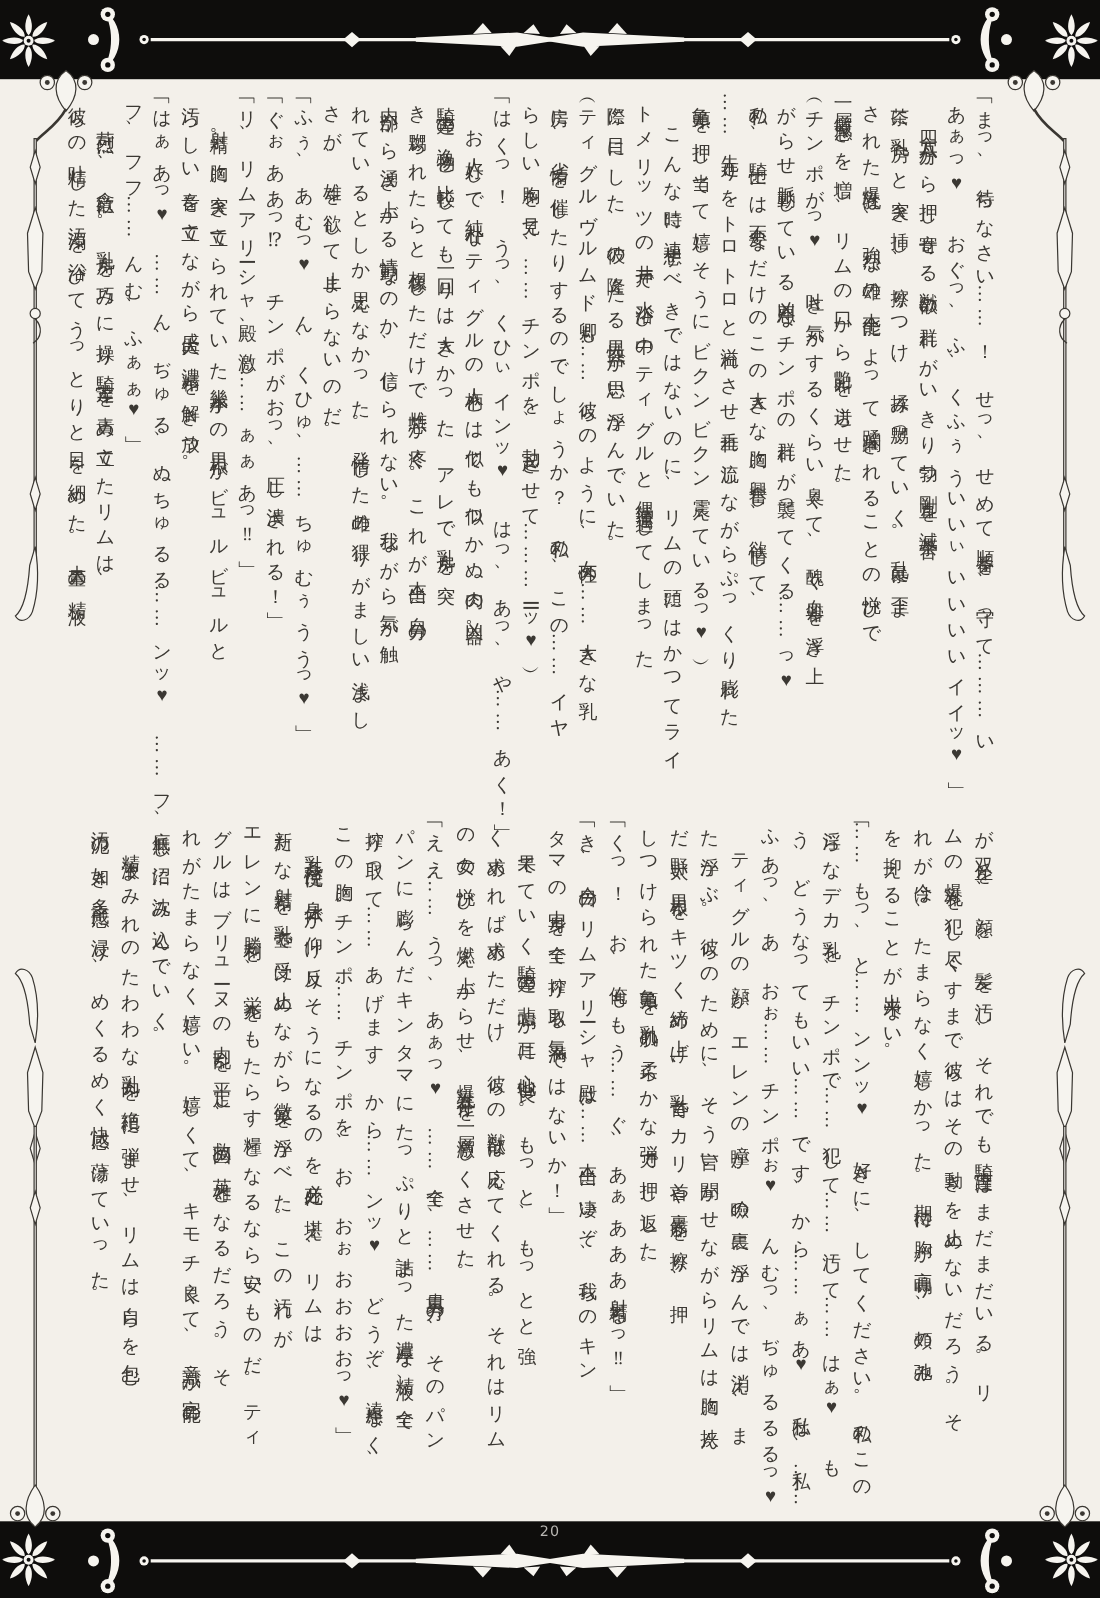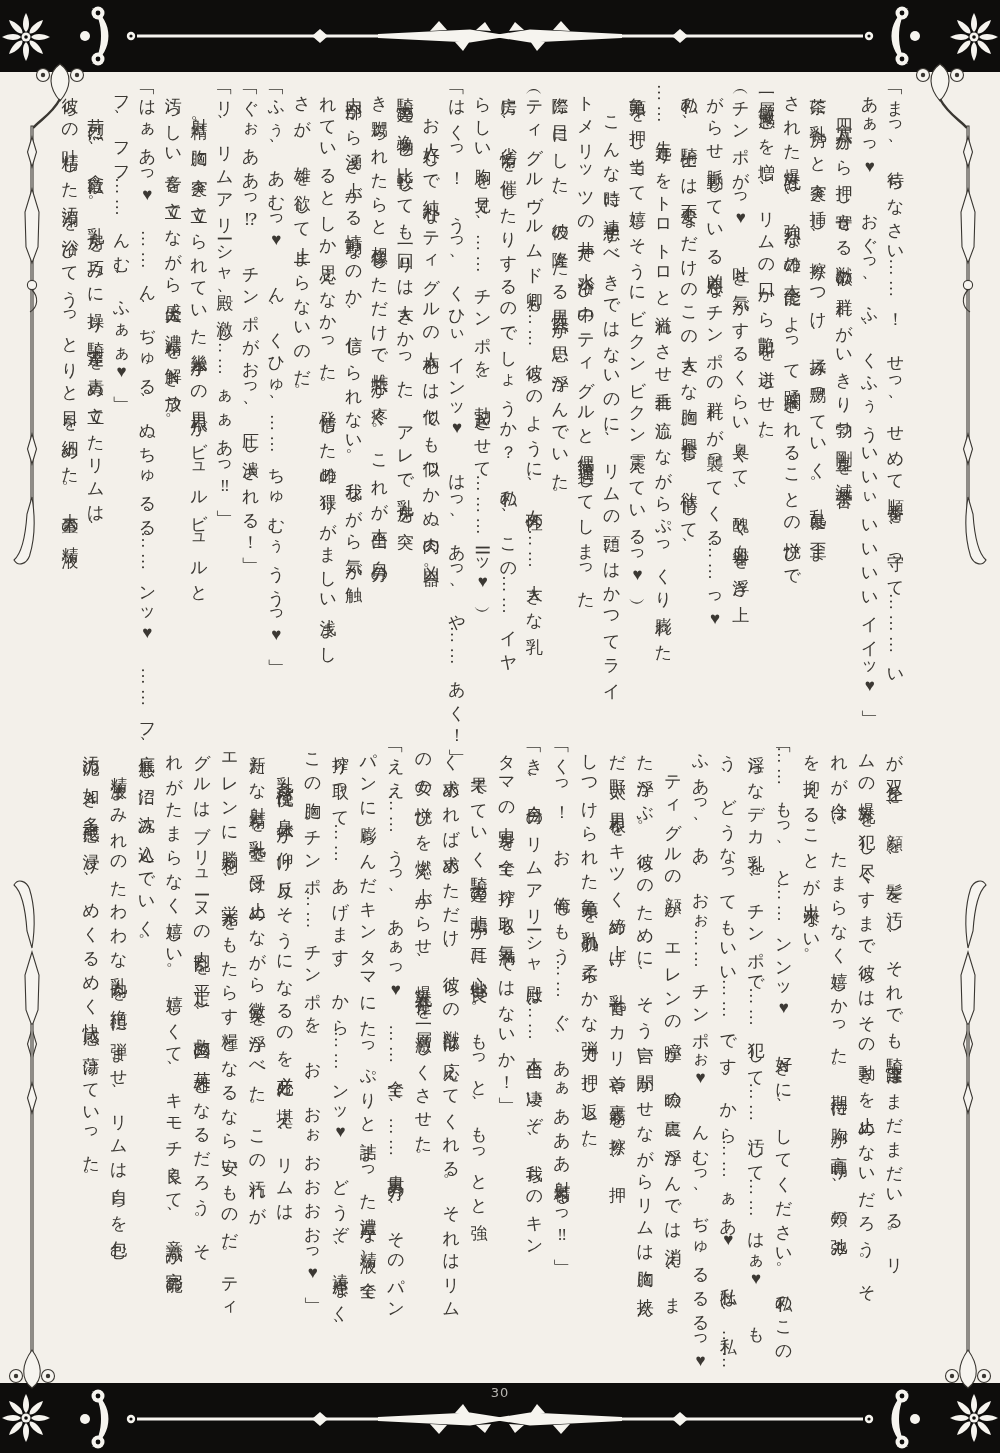--- a/index.html
+++ b/index.html
@@ -121,21 +121,21 @@
     <use href="#hband" transform="translate(1000,0) scale(-1,1)"></use>
     <use href="#hband" transform="translate(0,1455) scale(1,-1)"></use>
     <use href="#hband" transform="translate(1000,1455) scale(-1,-1)"></use>
 
     <use href="#vsword-top"></use>
     <use href="#vsword-top" transform="translate(1000,0) scale(-1,1)"></use>
     <use href="#vsword-bottom"></use>
     <use href="#vsword-bottom" transform="translate(1000,0) scale(-1,1)"></use>
   </svg>
 
-  <div class="page-number">30</div>
+  <div class="page-number">20</div>
 
   <div class="tblock tblock-upper">
       <div class="tcol">「まっ、待ちなさい……！　せっ、せめて順番を、守って………い</div>
       <div class="tcol">あぁっ♥　おぐっ、ふ、くふぅういいぃいいいいイイッ♥」</div>
       <div class="tcol">　四方八方から押し寄せる獣欲の群れがいきり勃つ剛直を滅茶苦</div>
       <div class="tcol">茶に乳房へと突き挿し、擦りつけ、揉み嬲っていく。乱暴に歪ま</div>
       <div class="tcol">された爆乳は、強烈な雄の本能によって蹂躙されることの悦びで</div>
       <div class="tcol">一層敏感さを増し、リムの口から艶叫を迸らせた。</div>
       <div class="tcol">（チンポがっ♥　吐き気がするくらい臭くて、醜く血管を浮き上</div>
       <div class="tcol">がらせ脈動している凶悪なチンポの群れが襲ってくる……っ♥</div>

